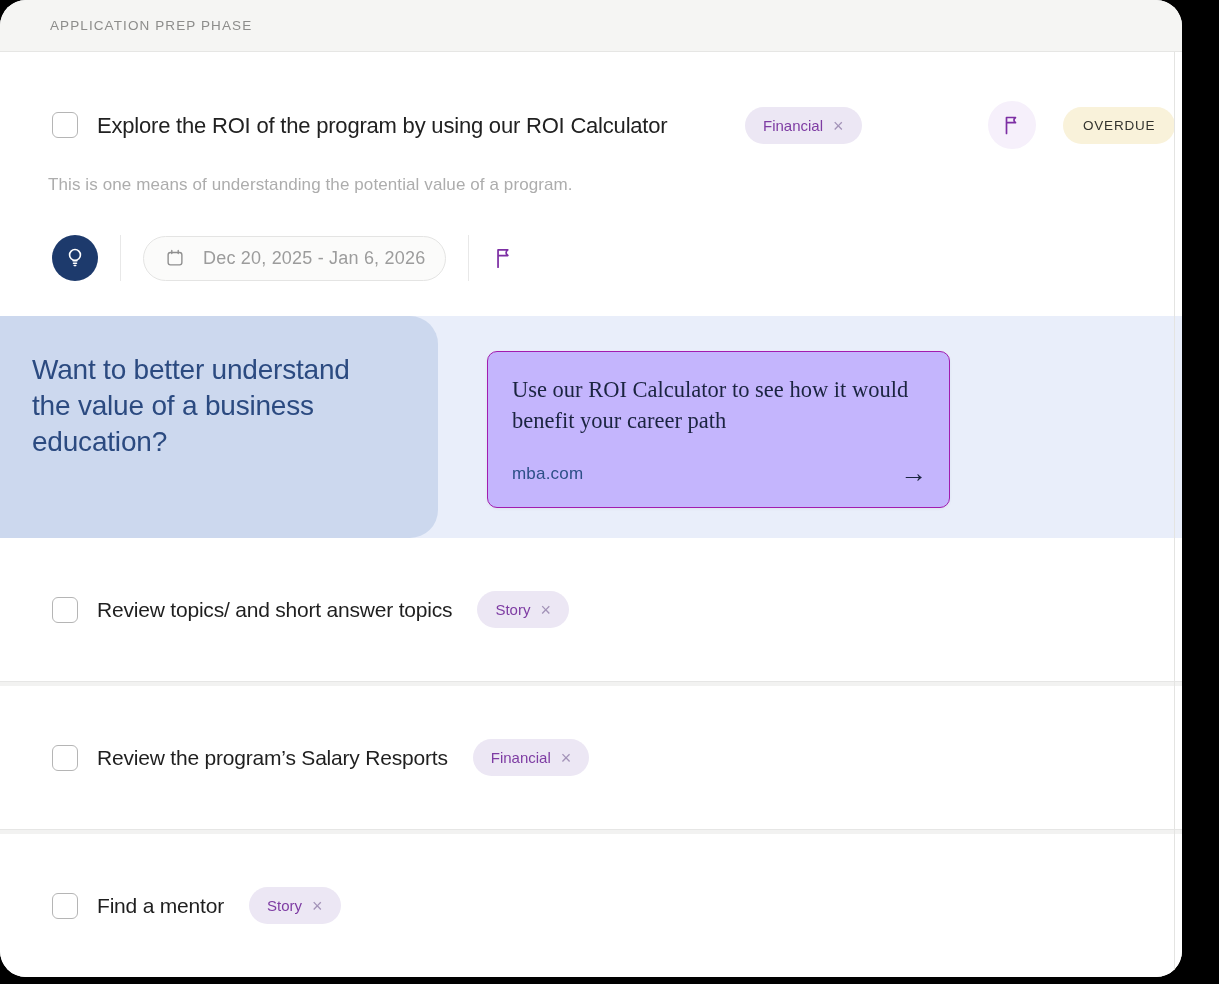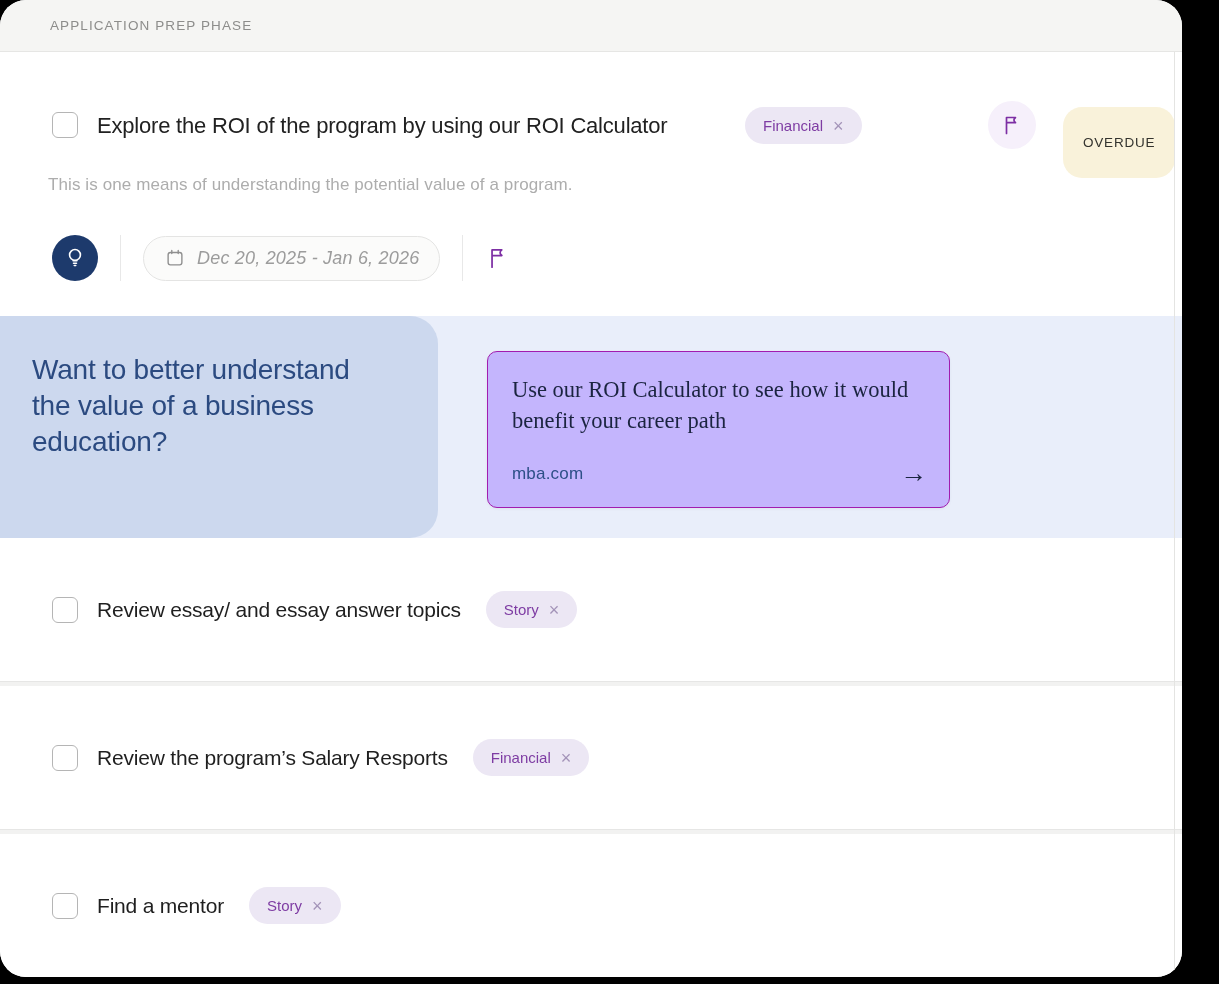--- a/index.html
+++ b/index.html
@@ -56,45 +56,44 @@
   }
   .featured .tag-pill{position:absolute;left:745px;top:55px;}
   .flag-circle-btn{
     position:absolute;left:988px;top:49px;
     width:48px;height:48px;border-radius:50%;
     background:#f6f0fb;border:none;cursor:pointer;
     display:flex;align-items:center;justify-content:center;padding:0;
   }
   .overdue-badge{
     position:absolute;left:1063px;top:55px;
-    height:37px;padding:17px 20px;
+    height:37px;padding:0 20px;
     display:inline-flex;align-items:center;
     background:#f9f2da;border-radius:19px;
     font-size:13.5px;letter-spacing:0.8px;font-weight:500;color:#33332e;
   }
   .featured-desc{
     position:absolute;left:48px;top:123px;
     font-size:17px;color:#adadad;letter-spacing:0.1px;
   }
   .meta-row{
     position:absolute;left:52px;top:183px;
     display:flex;align-items:center;
   }
   .bulb-circle{
     width:46px;height:46px;border-radius:50%;
     background:#1d3a6c;border:none;cursor:pointer;
     display:flex;align-items:center;justify-content:center;padding:0;
   }
   .v-divider{width:1px;height:46px;background:#e8e8e8;margin:0 22px;}
   .date-chip{
-    display:inline-flex;align-items:center;gap:11px;
+    display:inline-flex;align-items:center;gap:17px;
     height:45px;padding:8px 20px;box-sizing:border-box;
     border:1px solid #e4e4e3;border-radius:23px;background:#fbfbfa;
     cursor:pointer;
-    font-style:italic;
   }
   .date-chip span{font-size:18px;color:#9c9c9c;letter-spacing:0.2px;font-family:"Liberation Sans", sans-serif;}
   .meta-flag-btn{background:none;border:none;cursor:pointer;padding:0;display:flex;}
   
   .promo{position:relative;height:222px;background:#e9eefa;}
   .promo-panel{
     position:absolute;left:0;top:0;width:438px;height:222px;
     background:#ccd8ee;border-radius:0 28px 28px 0;
     box-sizing:border-box;padding:36px 44px 0 32px;
   }
@@ -199,21 +198,21 @@
       <p class="promo-card-text">Use our ROI Calculator to see how it would benefit your career path</p>
       <div class="promo-card-footer">
         <a class="promo-link" href="#">mba.com</a>
         <span class="promo-arrow">→</span>
       </div>
     </div>
   </section>
 
   <div class="task-row">
     <button class="checkbox" aria-checked="false" role="checkbox"></button>
-    <span class="task-label">Review essay/ and essay answer topics</span>
+    <span class="task-label">Review topics/ and short answer topics</span>
     <span class="tag-pill">
       <span>Story</span>
       <button class="tag-remove">×</button>
     </span>
   </div>
 
   <div class="section-divider"></div>
 
   <div class="task-row">
     <button class="checkbox" aria-checked="false" role="checkbox"></button>

